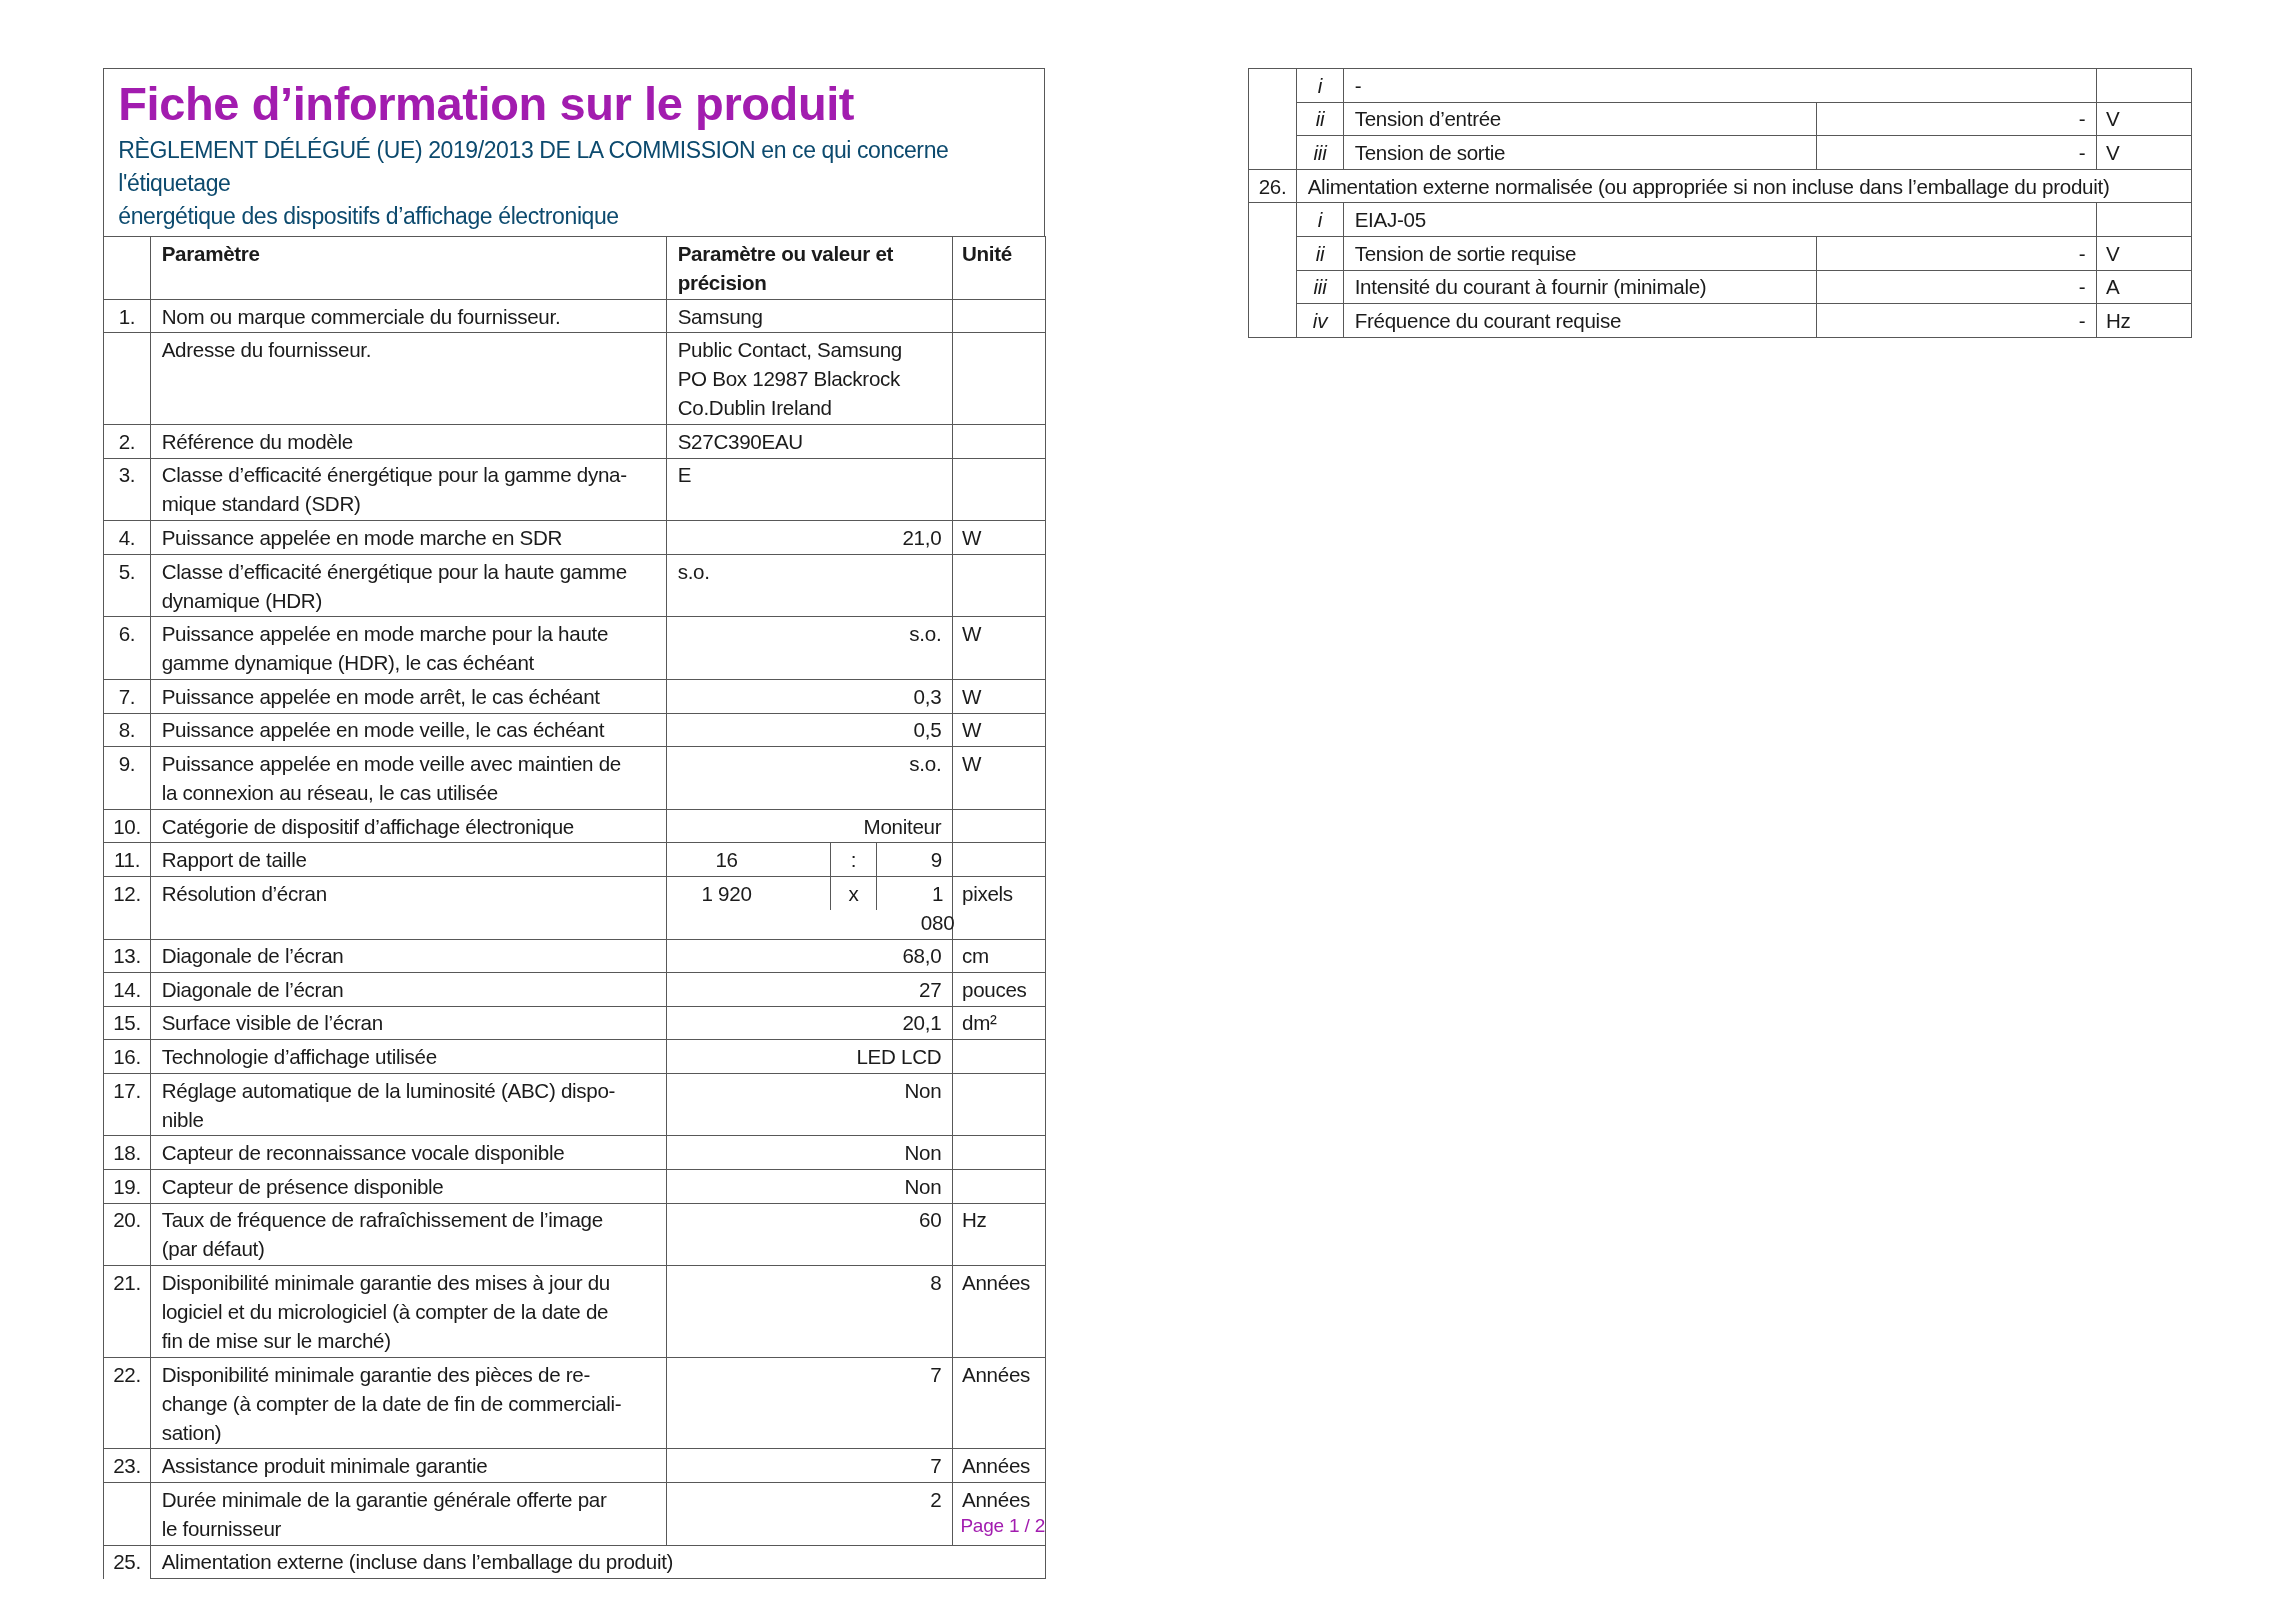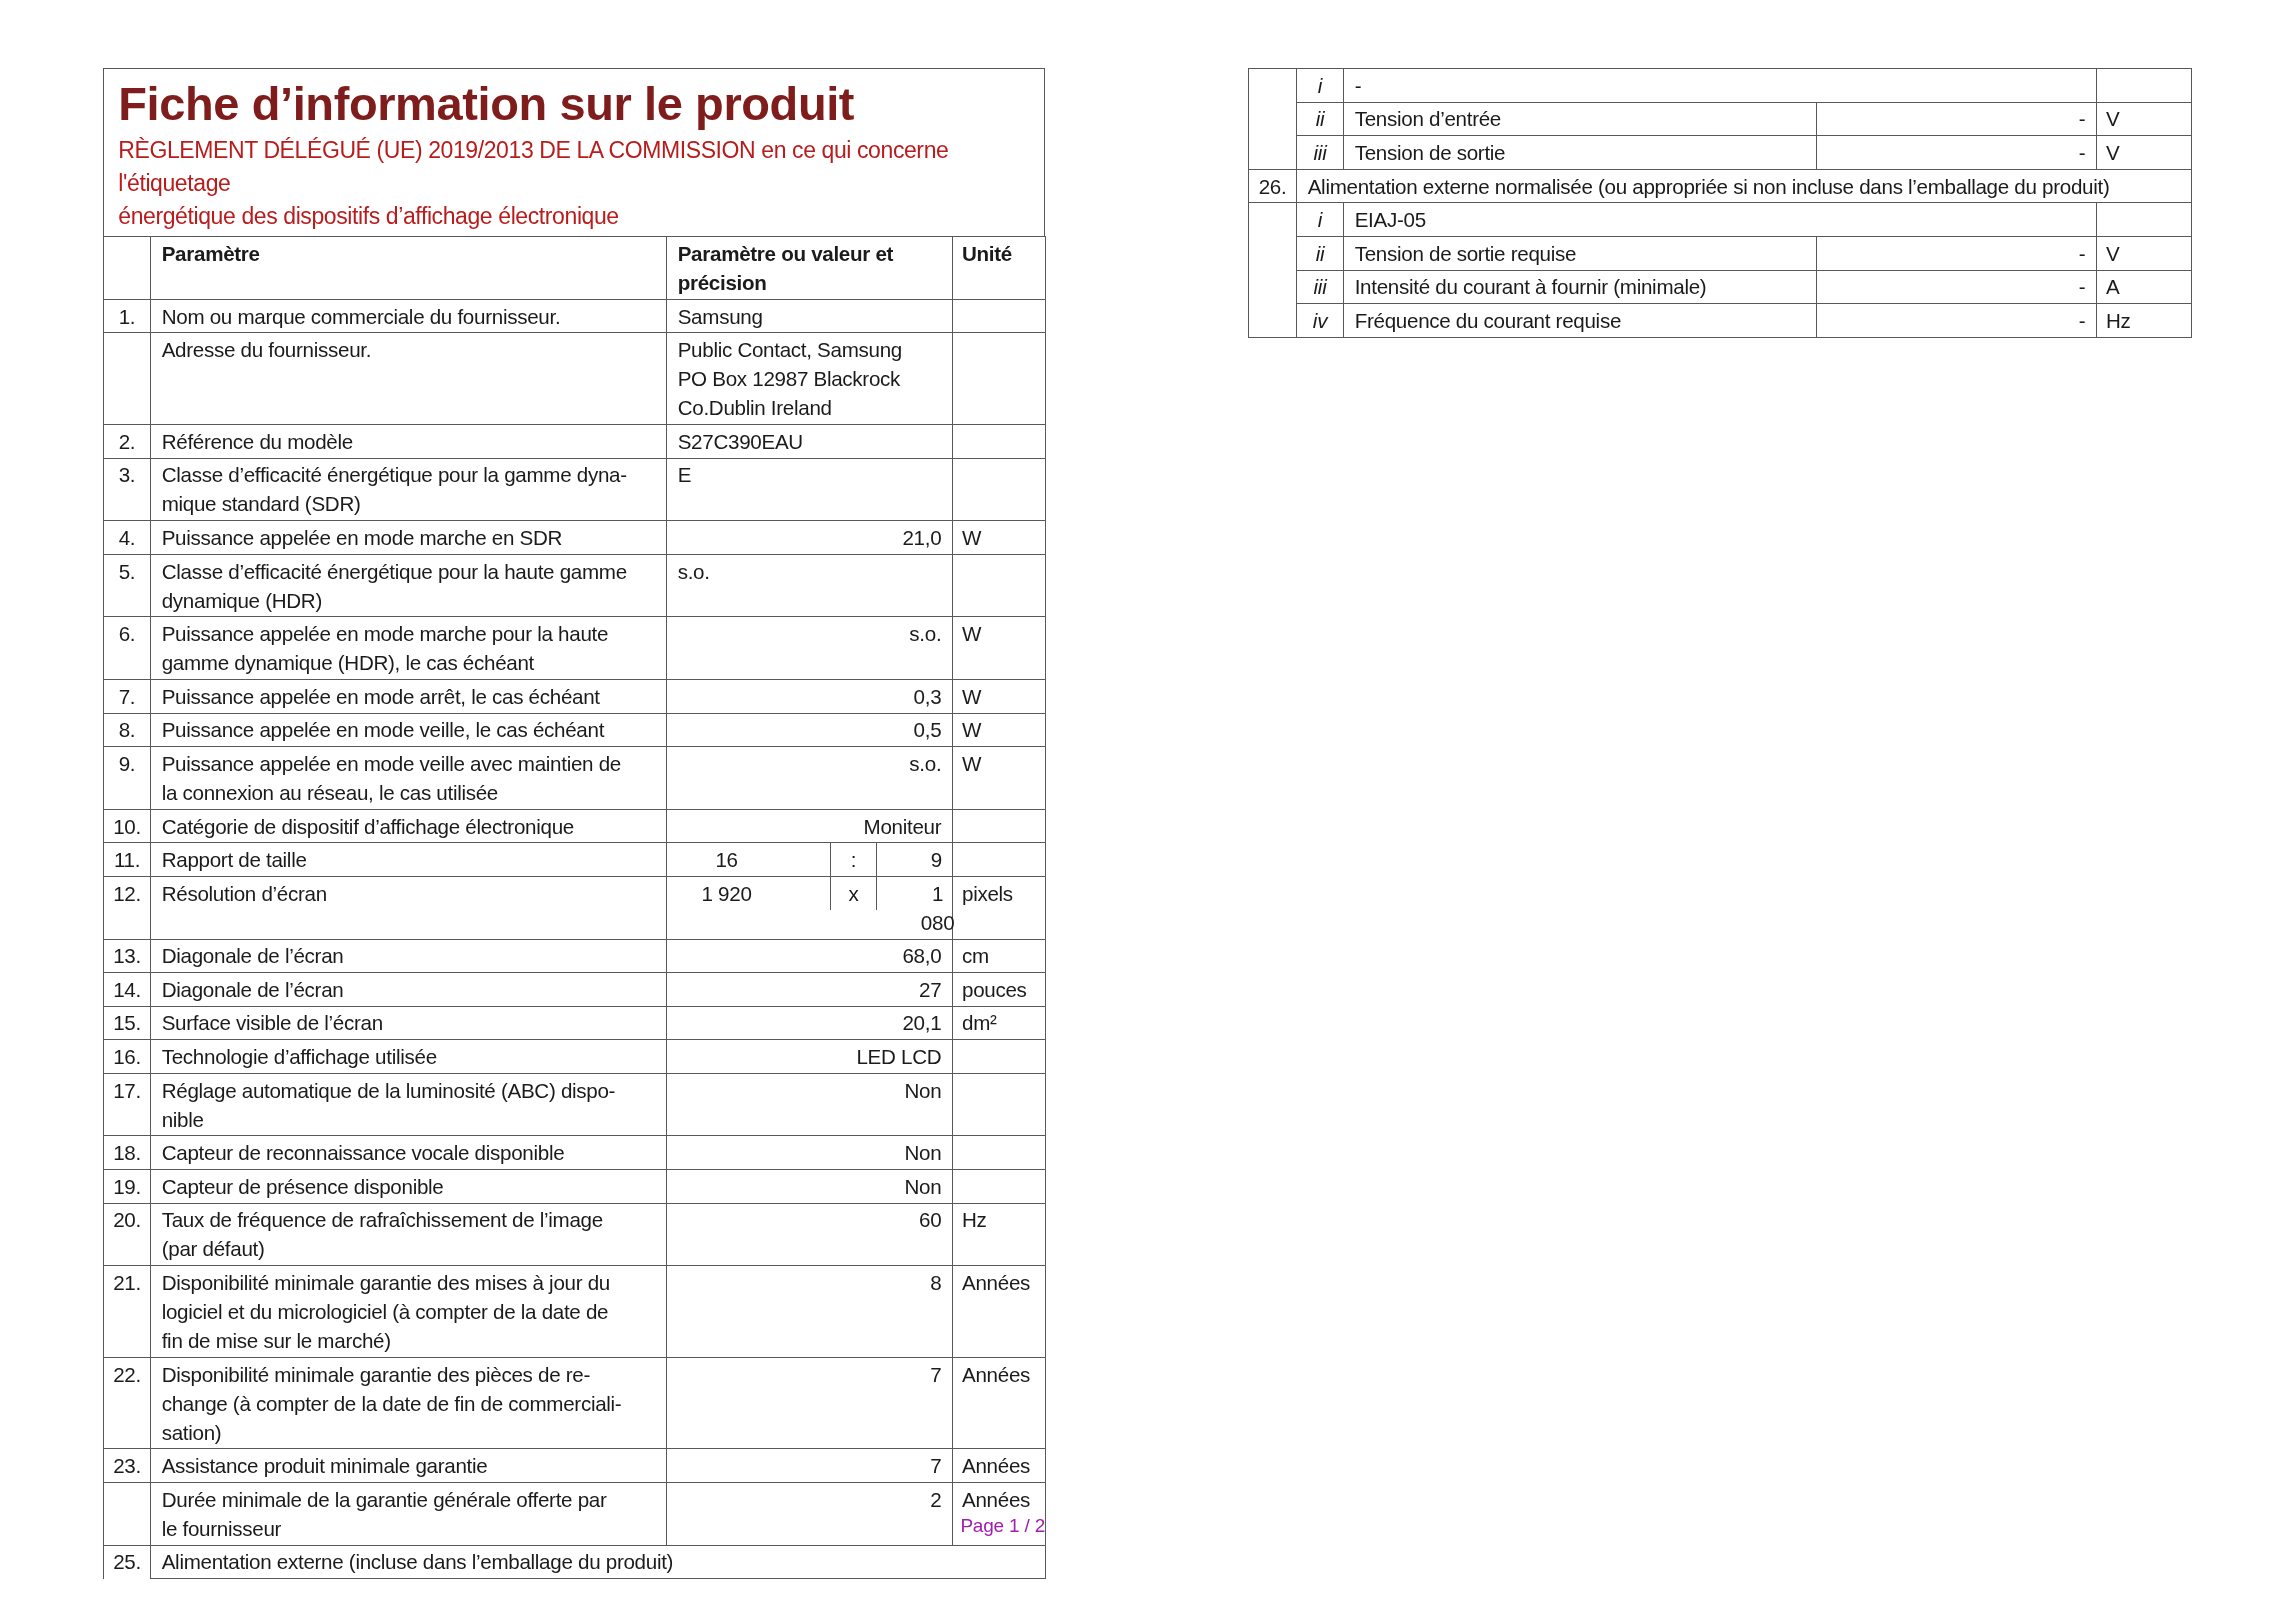--- a/index.html
+++ b/index.html
@@ -2,22 +2,22 @@
 <html style="font-size:14.3px"><head>
 <meta charset="utf-8">
 <style>
   html,body{margin:0;padding:0;background:#ffffff;}
   .canvas{position:relative;width:2293px;height:1621px;background:#ffffff;overflow:hidden;
           font-family:"Liberation Sans",sans-serif;color:#1b1b1b;}
   .page{position:absolute;top:68px;}
   .page1{left:103px;width:942px;}
   .page2{left:1248px;width:944px;}
   .titlebox{border:1.8px solid #585858;border-bottom:none;padding:9px 14.3px 3.6px 14.3px;box-sizing:border-box;}
-  .doc-title{margin:0 0 3.6px 0;font-size:47px;line-height:52px;font-weight:bold;letter-spacing:-0.4px;color:#7f1d1d;}
-  .doc-subtitle{margin:0;font-size:23px;line-height:33px;letter-spacing:-0.4px;white-space:pre-line;color:#b91c1c;}
+  .doc-title{margin:0 0 3.6px 0;font-size:47px;line-height:52px;font-weight:bold;letter-spacing:-0.4px;color:#a21caf;}
+  .doc-subtitle{margin:0;font-size:23px;line-height:33px;letter-spacing:-0.4px;white-space:pre-line;color:#0c4a6e;}
   table{border-collapse:collapse;table-layout:fixed;}
   #t1{width:942px;}
   #t2{width:944px;}
   td{border:1.8px solid #585858;vertical-align:top;padding:1.8px 0;line-height:29px;
      font-size:20.6px;letter-spacing:-0.3px;}
   td.num{text-align:center;padding-left:1.8px;padding-right:1.8px;}
   td.nb{border-bottom:none;}
   td.subnum{text-align:center;font-style:italic;}
   td.param{text-align:left;padding-left:10.7px;padding-right:7.2px;white-space:pre-line;}
   td.vhead{text-align:left;padding-left:10.7px;padding-right:7.2px;white-space:pre-line;}

